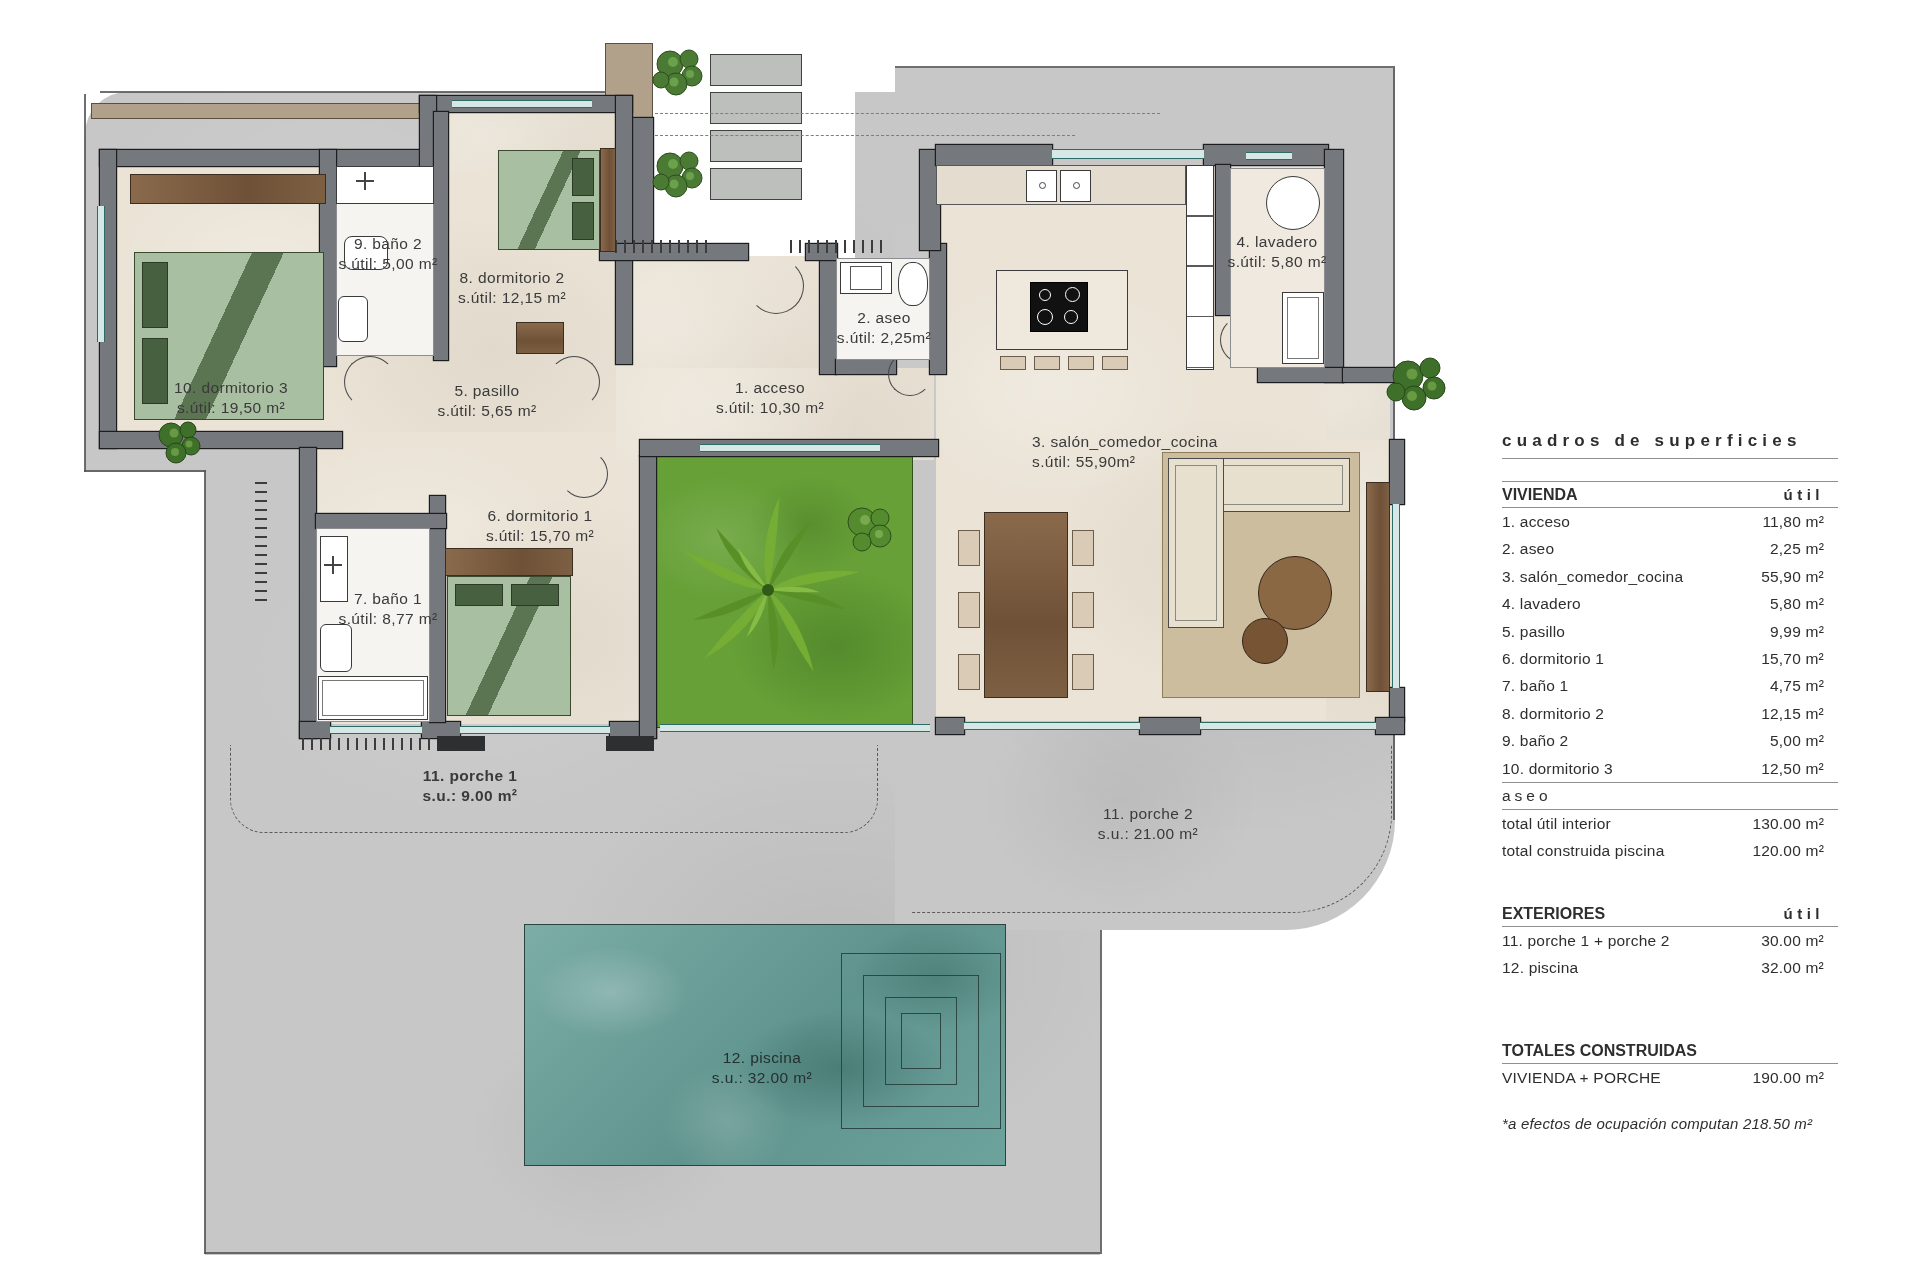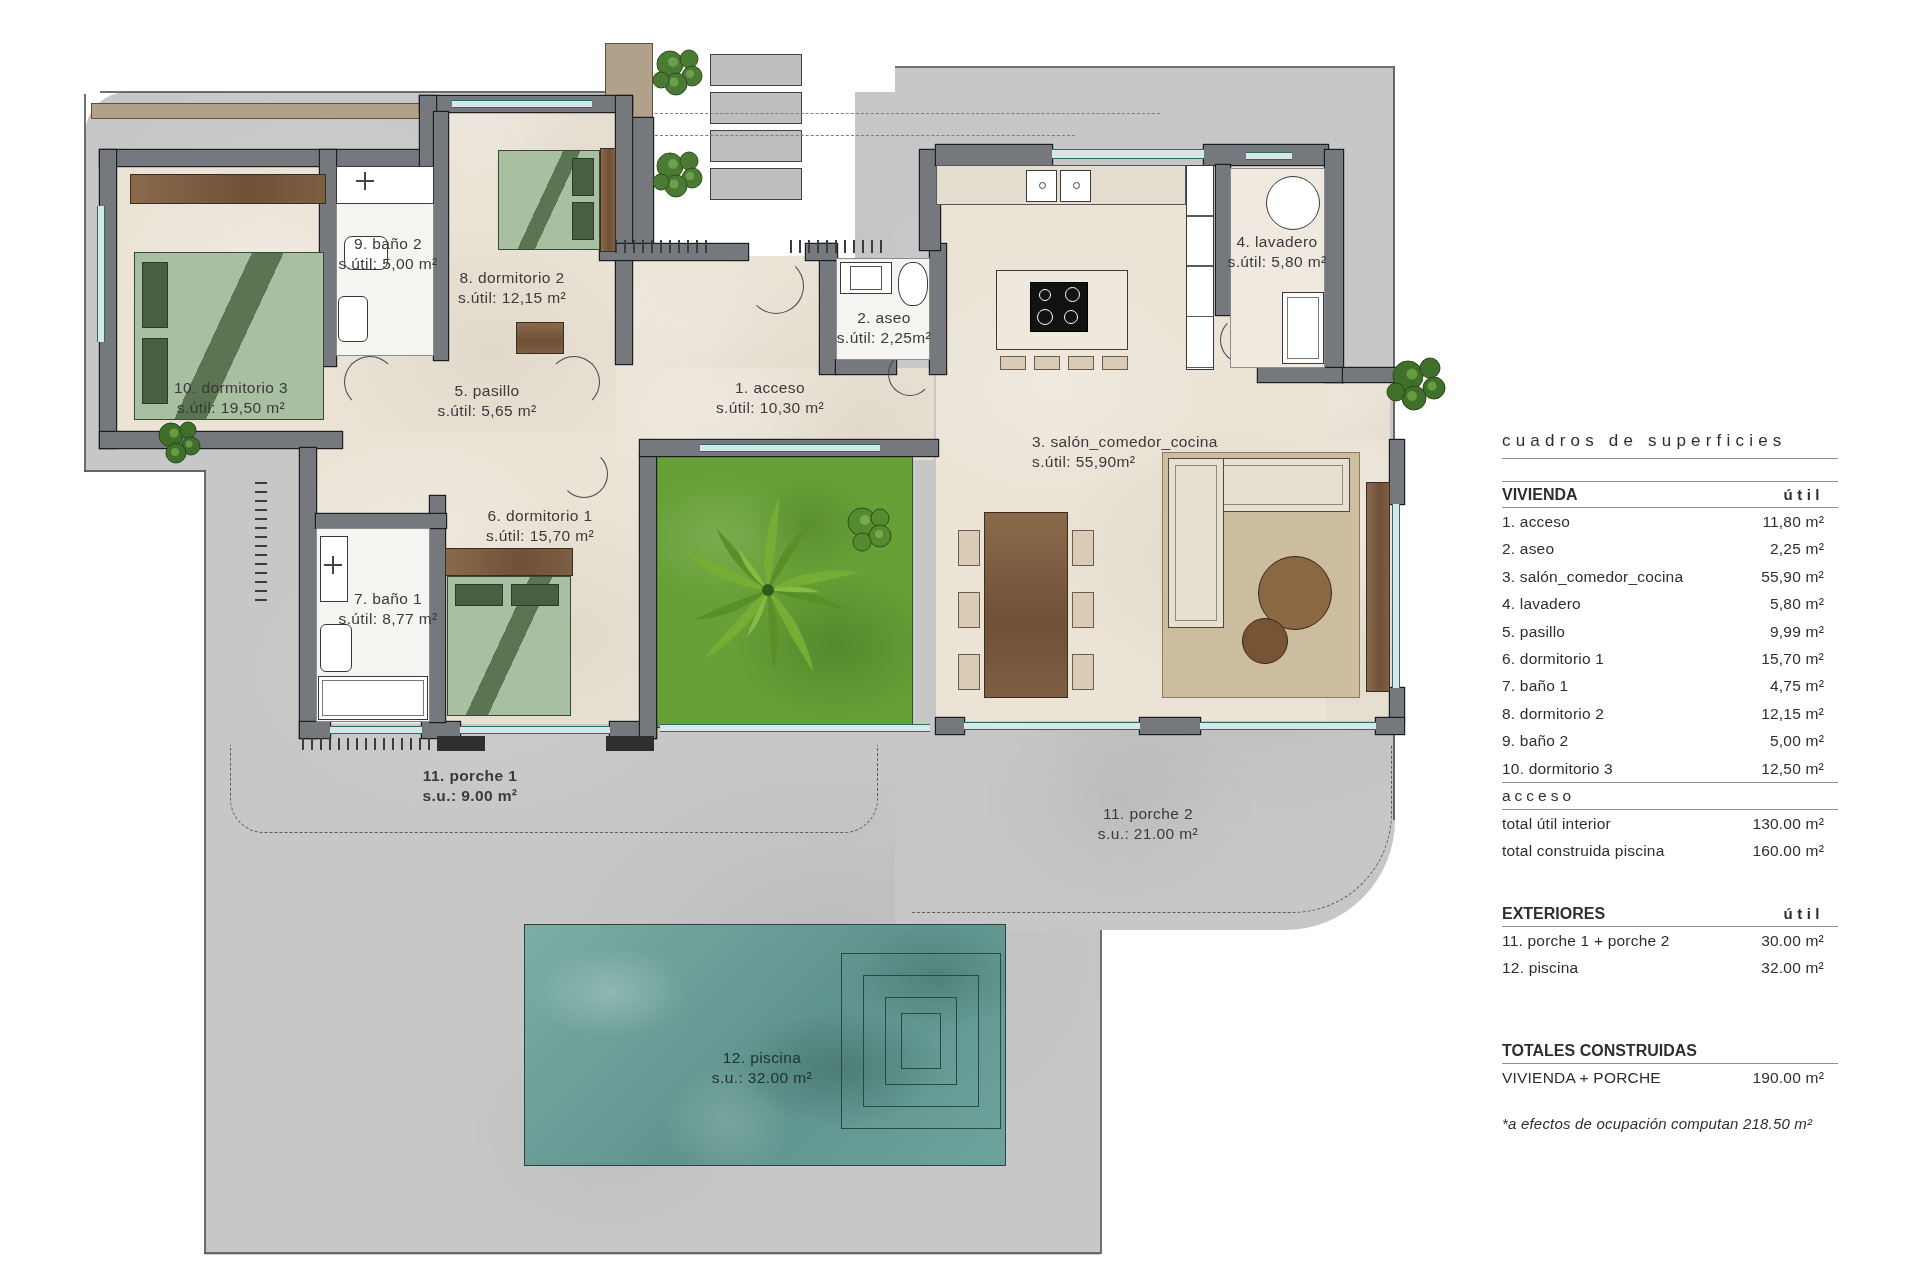--- a/index.html
+++ b/index.html
@@ -47,21 +47,21 @@
      radial-gradient(130px 80px at 86% 22%, rgba(10,60,50,.22), transparent 65%),
      linear-gradient(135deg,#7cada7,#5f938d 55%,#6da39d);
      border:1.6px solid #2c4340;}
   .pstep{border:1.2px solid #2c4744;background:transparent;}
   .dashed1{border:1.4px dashed #5b5b5b;border-top:none;background:transparent;}
   
   .plabel{position:absolute;transform:translateX(-50%);text-align:center;font-size:15.5px;line-height:1.32;color:#3a3a3a;letter-spacing:.4px;white-space:nowrap;}
   .plabel.la{transform:none;text-align:left;}
   
   #panel{position:absolute;left:1502px;top:430px;width:336px;font-size:15.5px;color:#2e2e2e;}
-  .ptitle{font-weight:normal;font-size:17px;letter-spacing:5.2px;line-height:22px;}
+  .ptitle{font-weight:bold;font-size:17px;letter-spacing:5.2px;line-height:22px;}
   .pline{border-top:1.5px solid #8f8f8f;height:0;}
   .phead{display:flex;justify-content:space-between;font-weight:bold;font-size:16px;line-height:25px;padding-right:14px;}
   .phead .col{letter-spacing:4.5px;font-size:15px;margin-left:26px;}
   .prow{display:flex;justify-content:space-between;line-height:27.4px;padding-right:14px;letter-spacing:.2px;}
   .ptot{letter-spacing:4px;line-height:26px;}
   .pnote{font-style:italic;font-size:15px;letter-spacing:.2px;}
 </style>
 </head>
 <body>
 
@@ -459,29 +459,29 @@
       </div>
     <div class="prow">
         <span>9. baño 2</span>
         <span>5,00 m²</span>
       </div>
     <div class="prow">
         <span>10. dormitorio 3</span>
         <span>12,50 m²</span>
       </div>
     <div class="pline"></div>
-    <div class="ptot">acceso</div>
+    <div class="ptot">aseo</div>
     <div class="pline"></div>
     <div class="prow">
         <span>total útil interior</span>
         <span>130.00 m²</span>
       </div>
     <div class="prow">
         <span>total construida piscina</span>
-        <span>160.00 m²</span>
+        <span>120.00 m²</span>
       </div>
     <div class="phead" style="margin-top:36px;">
       <span>EXTERIORES</span>
       <span class="col">útil</span>
     </div>
     <div class="pline"></div>
     <div class="prow">
         <span>11. porche 1 + porche 2</span>
         <span>30.00 m²</span>
       </div>

